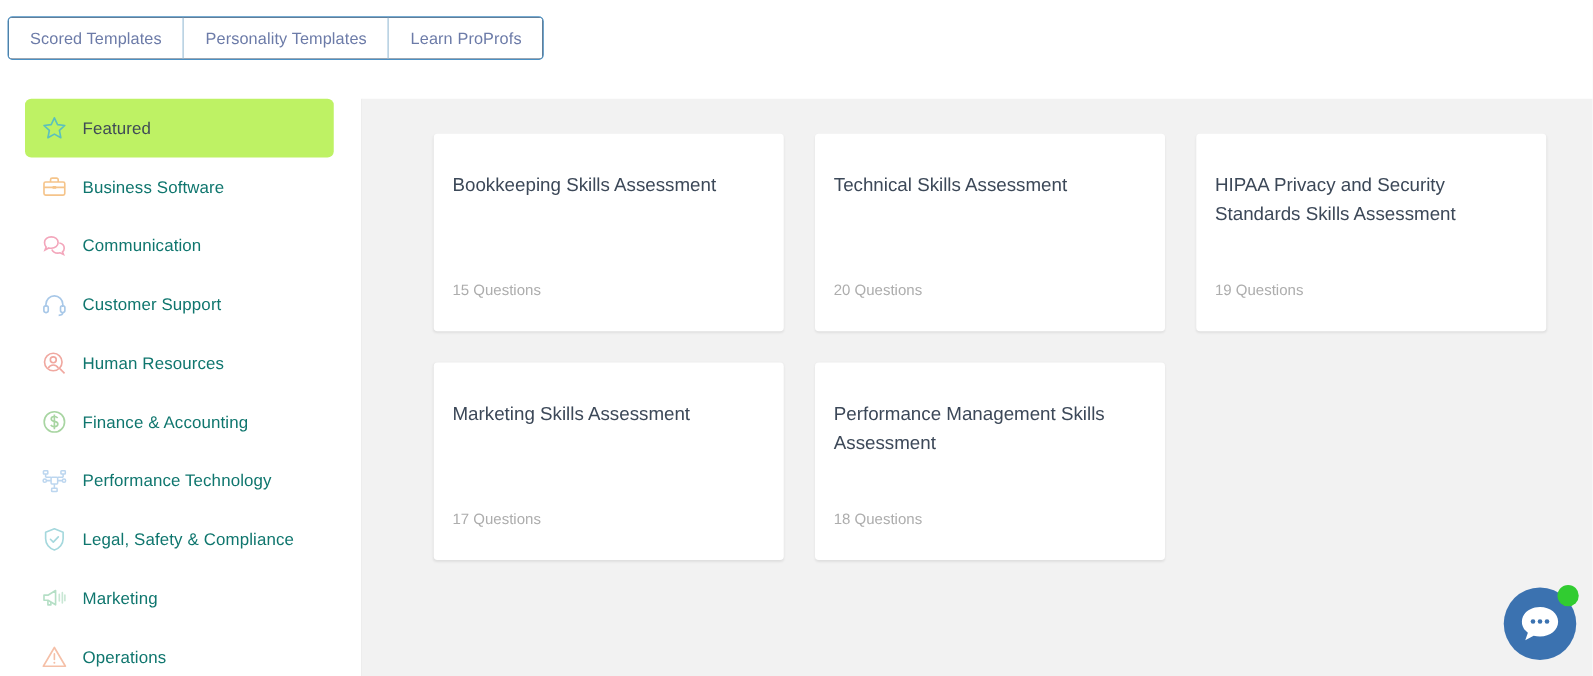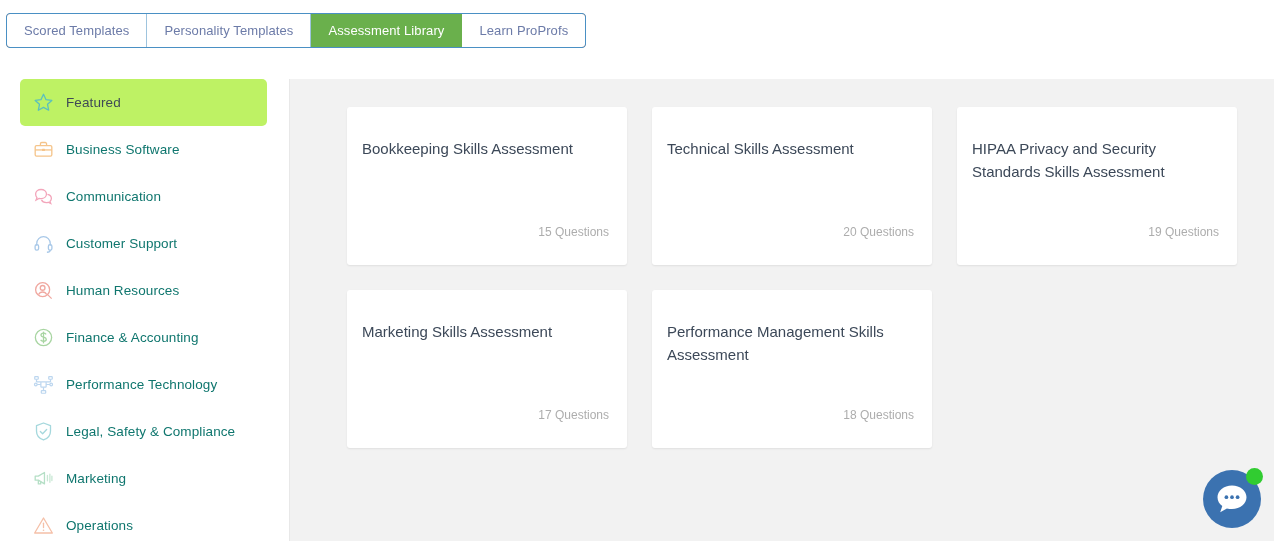--- a/index.html
+++ b/index.html
@@ -118,21 +118,20 @@
     font-size: 15px;
     line-height: 23px;
     color: #3c4858;
     font-weight: 400;
   }
   .card-meta {
     margin-top: auto;
     margin-bottom: 26px;
     font-size: 12px;
     color: #adadad;
-    text-align: right;
   }
 
   
   .chat-widget {
     position: absolute;
     right: 13px;
     bottom: 13px;
     width: 58px;
     height: 58px;
     cursor: pointer;
@@ -157,21 +156,20 @@
     border-radius: 50%;
     background: #31cc31;
   }
 </style>
 </head>
 <body>
 
 <div class="tabbar">
     <div class="tab">Scored Templates</div>
     <div class="tab">Personality Templates</div>
-    <div class="tab active">Assessment Library</div>
     <div class="tab">Learn ProProfs</div>
   </div>
 
 <div class="layout">
   <div class="sidebar">
       <div class="side-item active">
         <span class="side-icon">
           <svg width="21" height="21" viewBox="0 0 24 24" fill="none" stroke="#5bc0bd" stroke-width="1.5" stroke-linejoin="round">
             <path d="M12 2.6 14.9 8.8 21.5 9.6 16.6 14.1 17.9 20.8 12 17.5 6.1 20.8 7.4 14.1 2.5 9.6 9.1 8.8 Z"></path>
           </svg>

